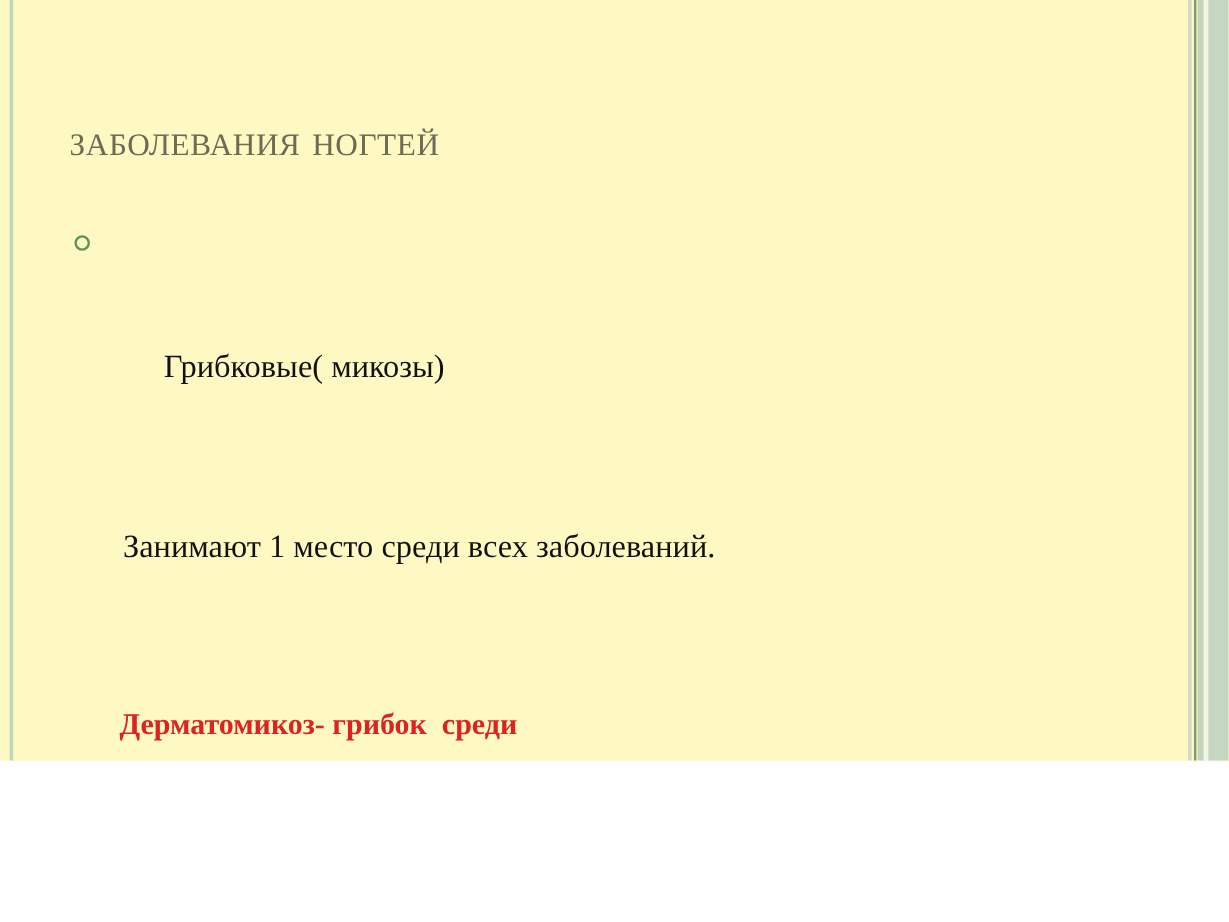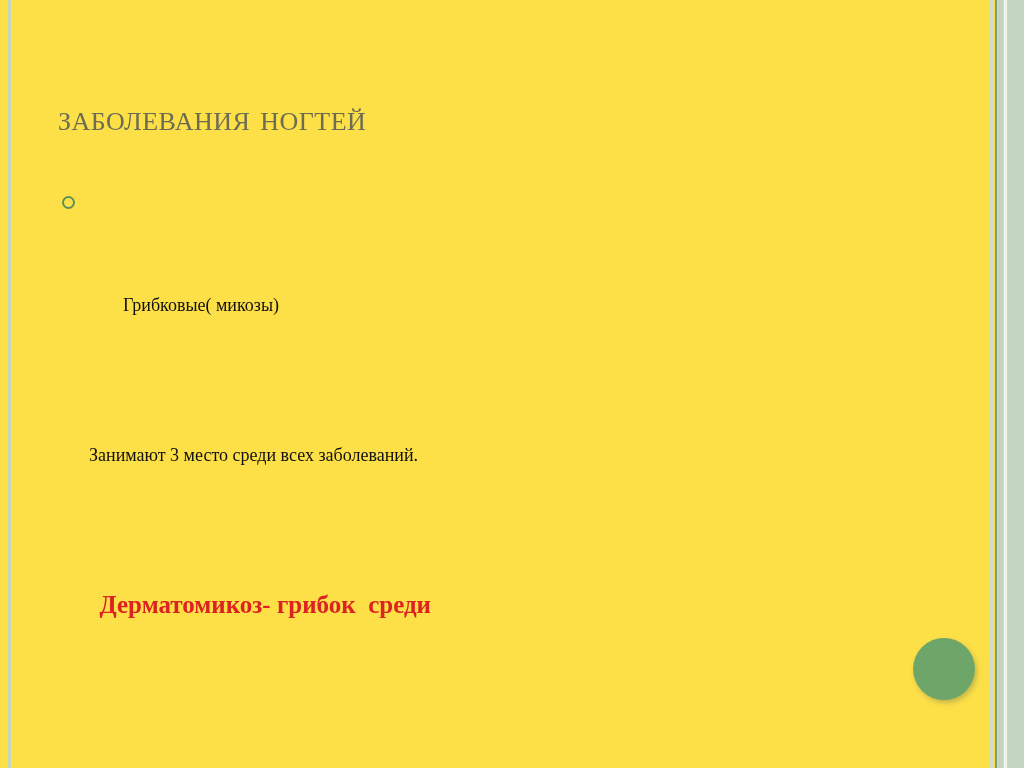--- a/index.html
+++ b/index.html
@@ -6,22 +6,22 @@
     margin: 0;
     padding: 0;
     background: #ffffff;
   }
   body {
     font-family: "Liberation Serif", "DejaVu Serif", serif;
   }
   .slide {
     position: relative;
     width: 1024px;
-    height: 768px;
-    background: #fde047;
+    height: 634px;
+    background: #fef9c3;
     overflow: hidden;
   }
 
   
   .left-rule {
     position: absolute;
     left: 8px;
     top: 0;
     width: 3px;
     height: 768px;
@@ -94,21 +94,21 @@
 
   
   .body-block {
     position: absolute;
     left: 62px;
     top: 180px;
     width: 880px;
   }
   .line {
     color: #111111;
-    font-size: 18px;
+    font-size: 27px;
     white-space: pre;
   }
   .line.loose { line-height: 50px; }
   .line.red {
     color: #dd2222;
     font-weight: bold;
     font-size: 25px;
   }
   .line.bulleted {
     position: relative;
@@ -155,21 +155,21 @@
   <div class="title">Заболевания ногтей</div>
 
   <div class="body-block">
 
     <div class="line loose bulleted">
       <span class="bullet-ring"></span>
       <span>Грибковые( микозы)</span>
     </div>
 
     <div class="line loose">
-      <span>Занимают 3 место среди всех заболеваний.</span>
+      <span>Занимают 1 место среди всех заболеваний.</span>
     </div>
 
 
     <div class="line loose red">
       <span>Дерматомикоз- грибок  среди</span>
     </div>
 
   </div>
 
   <div class="green-dot"></div>

